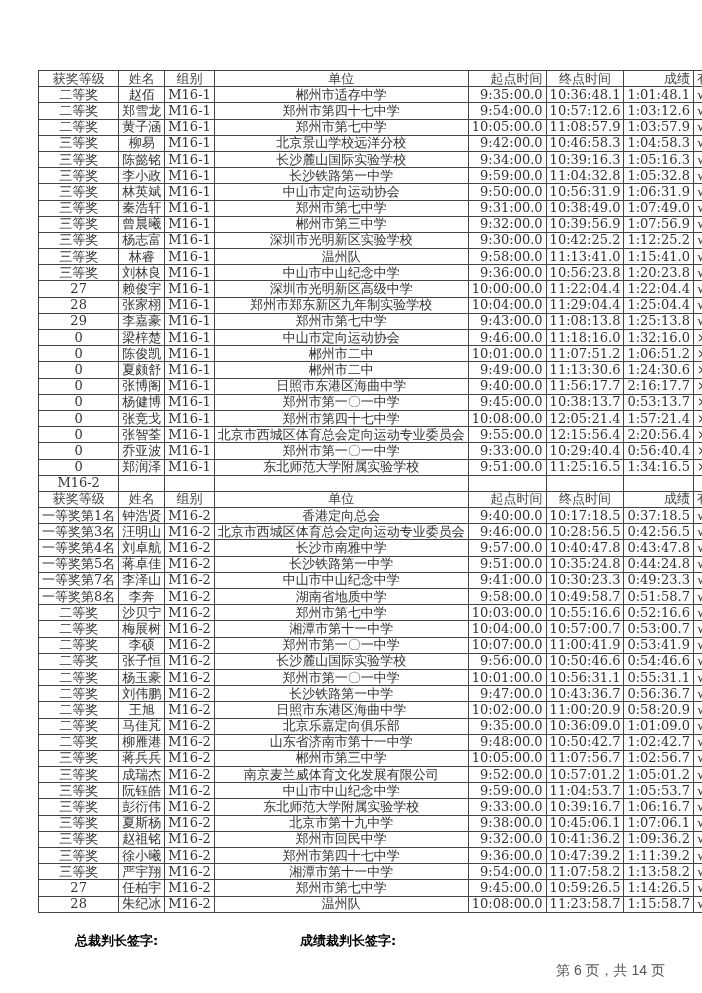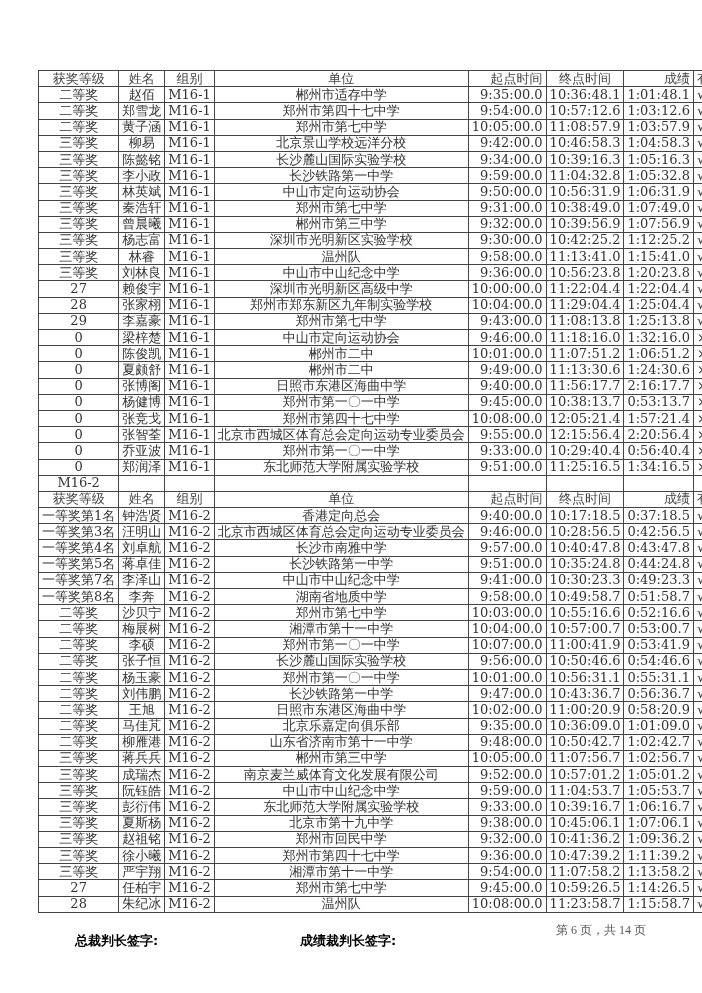--- a/index.html
+++ b/index.html
@@ -12,21 +12,21 @@
   td.c-unit { width:263px; text-align:center; }
   td.c-start { width:50px; text-align:right; }
   td.c-end { width:49px; text-align:center; }
   td.c-score { width:44px; text-align:right; }
   td.c-valid { width:36px; text-align:left; }
   tr.header td { color:#444; }
   tr.section td.c-grade { text-align:center; }
   .footer { position:absolute; top:932px; font-family:"DejaVu Sans", sans-serif; font-weight:bold; font-size:13px; color:#000; }
   .sign1 { left:66px;margin-left:9px; }
   .sign2 { left:300px; }
-  .pageinfo { position:absolute; top:922px; left:556px; font-size:12px; color:#555; font-family:Liberation Serif, serif; }
+  .pageinfo { position:absolute; top:962px; left:556px; font-size:14px; color:#555; font-family:Liberation Sans, sans-serif; }
 </style>
 </head>
 <body>
 
 <table class="results">
   <tbody id="tbody">
       <tr class="header">
         <td class="c-grade">获奖等级</td>
         <td class="c-name">姓名</td>
         <td class="c-group">组别</td>

